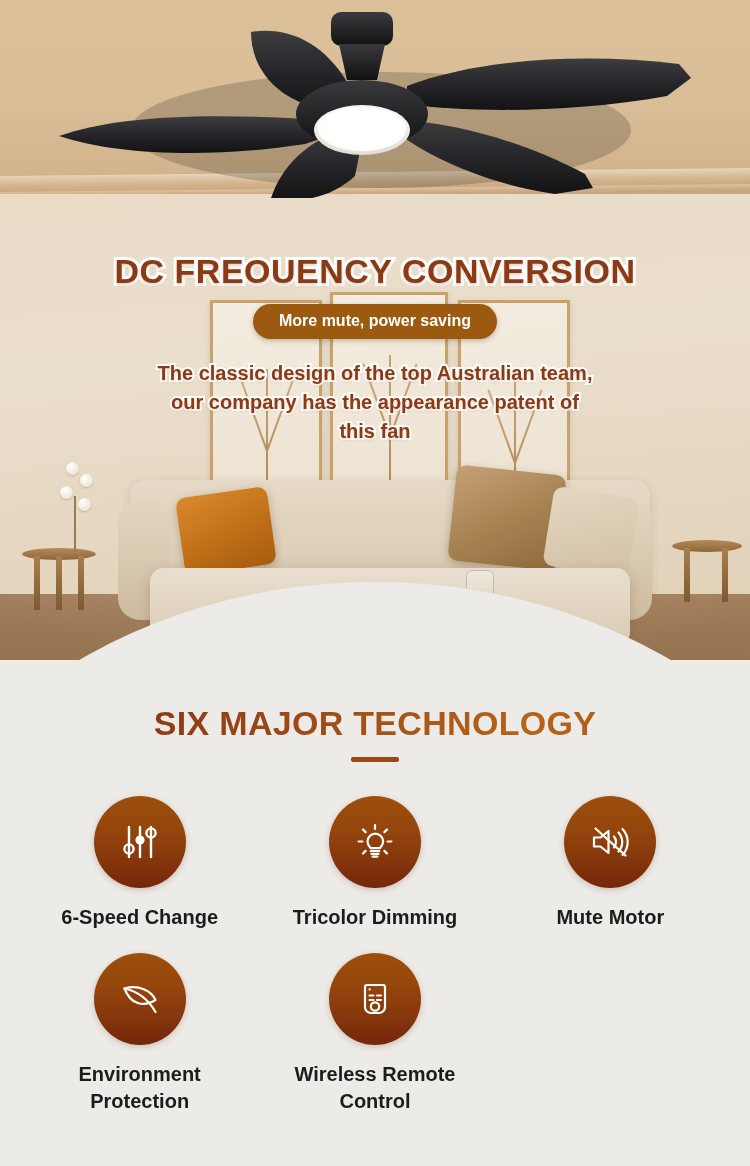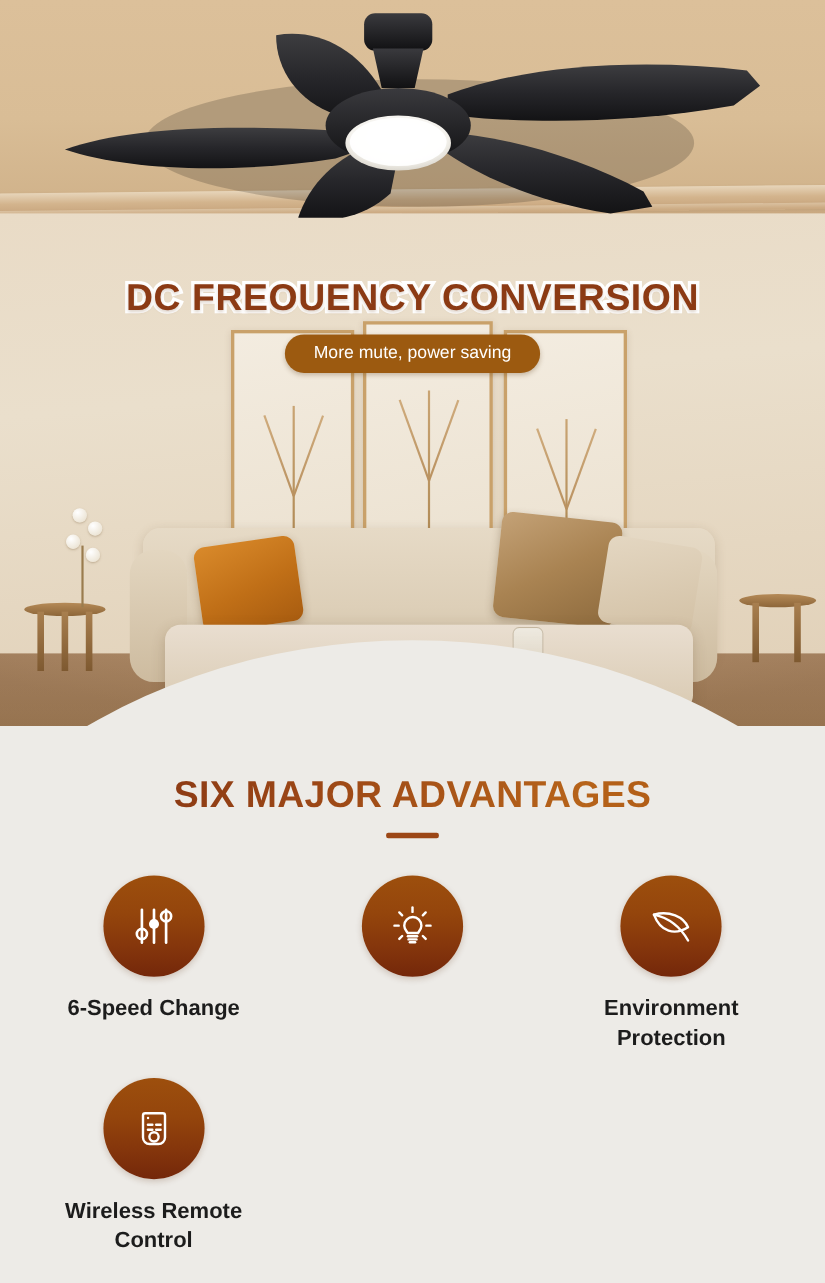--- a/index.html
+++ b/index.html
@@ -282,21 +282,21 @@
     text-shadow: 0 2px 3px rgba(120,80,45,0.25);
   }
 
   .badge {
     display: inline-block;
     margin-top: 14px;
     padding: 8px 26px 9px;
     background: #9c5a10;
     color: #ffffff;
     font-size: 16px;
-    font-weight: 400;
+    font-weight: 700;
     border-radius: 20px;
     box-shadow: 0 2px 5px rgba(90,52,12,0.3);
   }
 
   .subcopy {
     margin-top: 20px;
     font-size: 20px;
     line-height: 29px;
     font-weight: 700;
     color: #8b3a14;
@@ -474,26 +474,31 @@
       </div>
 
       <div class="hero-mask"></div>
     </div>
 
     <div class="hero-copy">
       <div class="headline">
         <div>DC FREOUENCY CONVERSION</div>
       </div>
       <div class="badge">More mute, power saving</div>
+      <div class="subcopy">
+        <div>The classic design of the top Australian team,</div>
+        <div>our company has the appearance patent of</div>
+        <div>this fan</div>
+      </div>
     </div>
   </div>
 
   <div class="advantages">
 
-    <div class="section-title">SIX MAJOR ADVANTAGES</div>
+    <div class="section-title">SIX MAJOR TECHNOLOGY</div>
     <div class="title-rule"></div>
 
     <div class="feature-grid">
 
       <div class="feature">
         <div class="feature-icon">
           <svg width="46" height="46" viewBox="0 0 46 46" fill="none" stroke="#ffffff" stroke-width="2.4" stroke-linecap="round">
             <line x1="12" y1="8" x2="12" y2="38"></line>
             <line x1="23" y1="8" x2="23" y2="38"></line>
             <line x1="34" y1="8" x2="34" y2="38"></line>
@@ -514,22 +519,35 @@
             <line x1="20.6" y1="37.6" x2="25.4" y2="37.6"></line>
             <line x1="23" y1="6" x2="23" y2="10"></line>
             <line x1="10.4" y1="22.5" x2="6.6" y2="22.5"></line>
             <line x1="35.6" y1="22.5" x2="39.4" y2="22.5"></line>
             <line x1="13.6" y1="13.1" x2="11" y2="10.5"></line>
             <line x1="32.4" y1="13.1" x2="35" y2="10.5"></line>
             <line x1="13.6" y1="31.9" x2="11" y2="34.5"></line>
             <line x1="32.4" y1="31.9" x2="35" y2="34.5"></line>
           </svg>
         </div>
-      </div>
-
+        <div class="feature-label">Tricolor Dimming</div>
+      </div>
+
+      <div class="feature">
+        <div class="feature-icon">
+          <svg width="46" height="46" viewBox="0 0 46 46" fill="none" stroke="#ffffff" stroke-width="2.2" stroke-linecap="round" stroke-linejoin="round">
+            <path d="M7 18.5h6.5L21.5 12v22l-8-6.5H7z"></path>
+            <path d="M27 17.5a8.5 8.5 0 0 1 0 11"></path>
+            <path d="M31.5 13.5a14 14 0 0 1 0 19"></path>
+            <path d="M35.5 10a19 19 0 0 1 0 26"></path>
+            <line x1="8.5" y1="9.5" x2="38.5" y2="36.5"></line>
+          </svg>
+        </div>
+        <div class="feature-label">Mute Motor</div>
+      </div>
 
 
       <div class="feature">
         <div class="feature-icon">
           <svg width="46" height="46" viewBox="0 0 46 46" fill="none" stroke="#ffffff" stroke-width="2.2" stroke-linecap="round" stroke-linejoin="round">
             <path d="M7.5 12.5c14-4 27 2 31 11.5-12 7.5-25 4.5-31-11.5z"></path>
             <path d="M7.5 12.5C19 15 30 21 38.5 36"></path>
           </svg>
         </div>
         <div class="feature-label">Environment<br>Protection</div>

